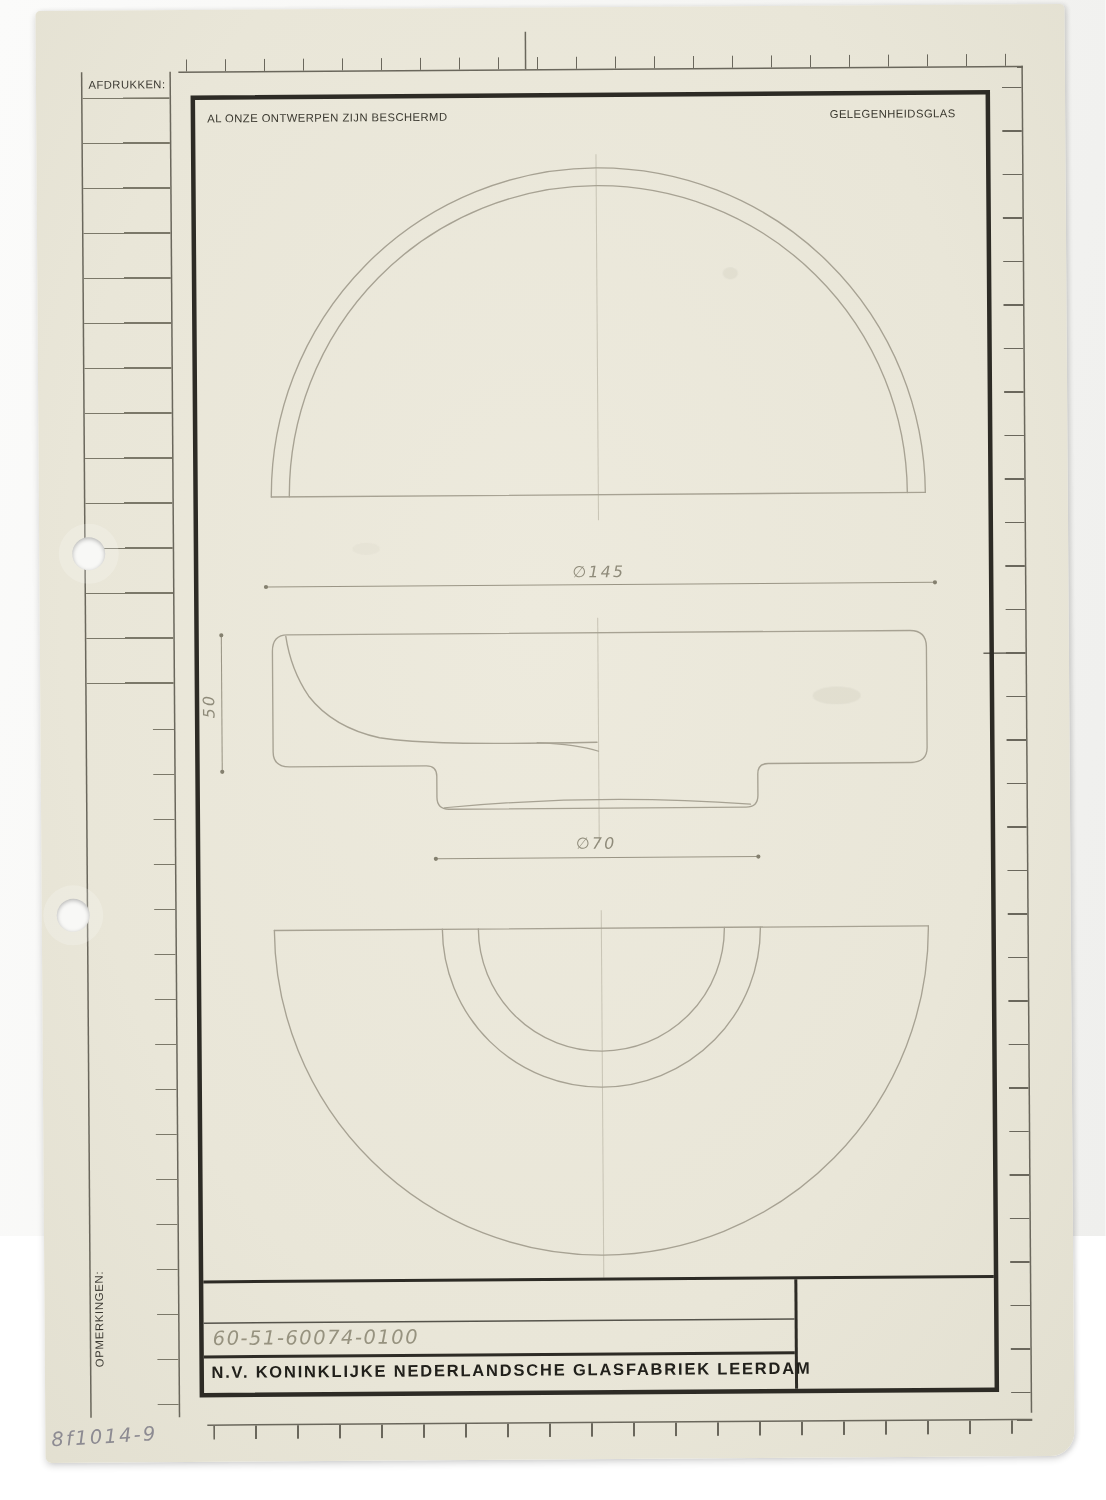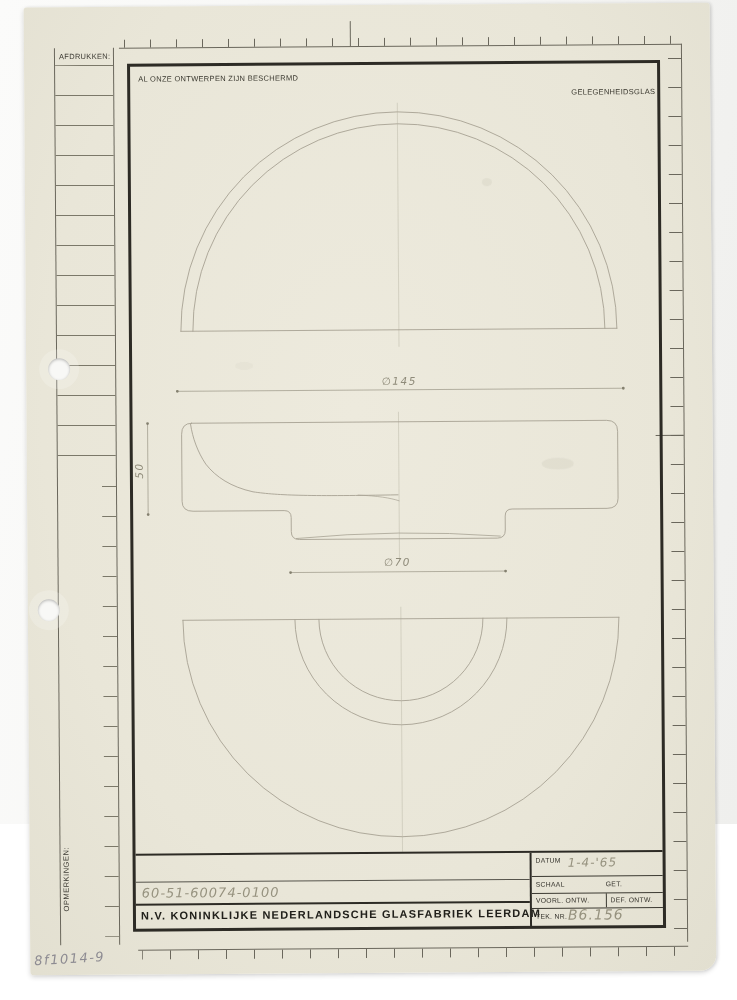--- a/index.html
+++ b/index.html
@@ -36,21 +36,21 @@
     color:#3c3a33;writing-mode:vertical-rl;transform:rotate(180deg);}
   
   .hole{position:absolute;width:22px;height:22px;border-radius:50%;background:#f8f8f6;
     box-shadow:inset 0 1px 3px rgba(0,0,0,.28),0 0 0 9px rgba(255,255,255,.20);}
   .hole1{left:22px;top:351px;}
   .hole2{left:10px;top:592px;}
   
   .frame{position:absolute;left:103px;top:57px;width:533px;height:868px;
     border:3px solid #2d2b25;box-sizing:border-box;}
   .notice{position:absolute;left:8px;top:8px;font-size:7.5px;letter-spacing:.3px;color:#3a382f;}
-  .category{position:absolute;right:2px;top:8px;font-size:7.5px;letter-spacing:.3px;color:#3a382f;margin-top:16px;}
+  .category{position:absolute;right:20px;top:8px;font-size:7.5px;letter-spacing:.3px;color:#3a382f;}
   .sketch{position:absolute;left:0;top:0;width:527px;height:789px;}
   
   .titleblock{position:absolute;left:0;right:0;bottom:0;height:73px;border-top:2px solid #2d2b25;}
   .tb-left{position:absolute;left:0;top:0;bottom:0;width:394px;border-right:2px solid #2d2b25;}
   .tb-row-empty{height:26px;border-bottom:1px solid #55534b;}
   .tb-number{height:21px;line-height:21px;border-bottom:2px solid #2d2b25;
     padding-left:6px;font-size:13px;letter-spacing:1.5px;}
   .tb-company{height:20px;line-height:21px;padding-left:5px;white-space:nowrap;
     font-weight:700;font-size:11px;letter-spacing:1.2px;color:#21201b;}
   .tb-right{position:absolute;left:396px;right:0;top:0;bottom:0;font-size:6.8px;color:#34322b;}
@@ -153,36 +153,18 @@
           <ellipse cx="112" cy="300" rx="9" ry="4" opacity="0.5"></ellipse>
         </g>
       </svg>
 
       <div class="titleblock">
         <div class="tb-left">
           <div class="tb-row-empty"></div>
           <div class="tb-number pencil">60-51-60074-0100</div>
           <div class="tb-company">N.V. KONINKLIJKE NEDERLANDSCHE GLASFABRIEK LEERDAM</div>
         </div>
-        <div class="tb-right">
-          <div class="tb-r1">
-            <span class="lbl">DATUM</span>
-            <span class="pencil val">1-4-'65</span>
-          </div>
-          <div class="tb-r2">
-            <span class="lbl">SCHAAL</span>
-            <span class="lbl get">GET.</span>
-          </div>
-          <div class="tb-r3">
-            <span class="cell lbl">VOORL. ONTW.</span>
-            <span class="cell2 lbl">DEF. ONTW.</span>
-          </div>
-          <div class="tb-r4">
-            <span class="lbl">TEK. NR.</span>
-            <span class="pencil val">B6.156</span>
-          </div>
-        </div>
       </div>
     </div>
 
     <div class="corner-note pencil">8f1014-9</div>
   </div>
 </div>
 
 </body></html>

